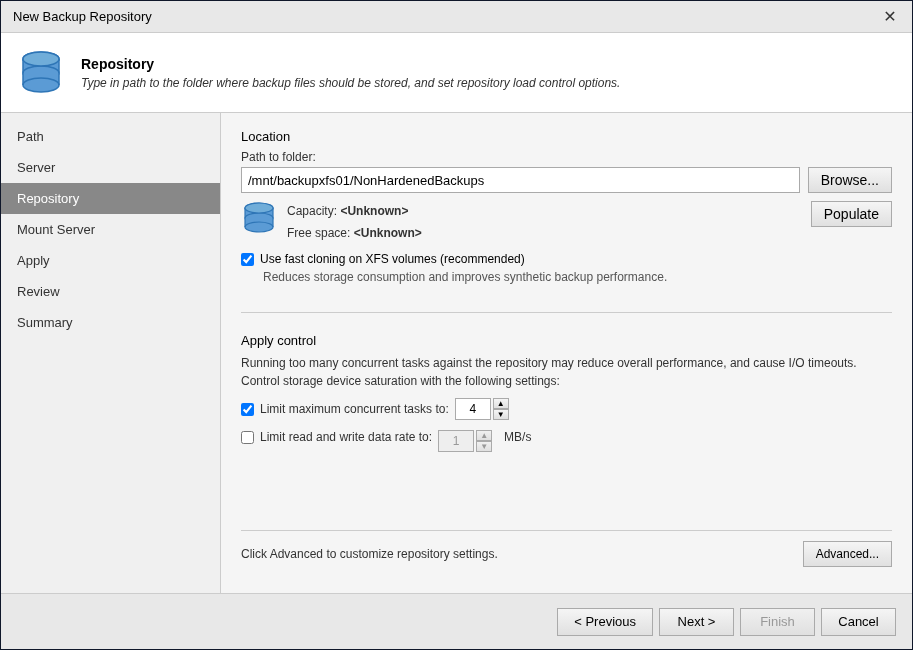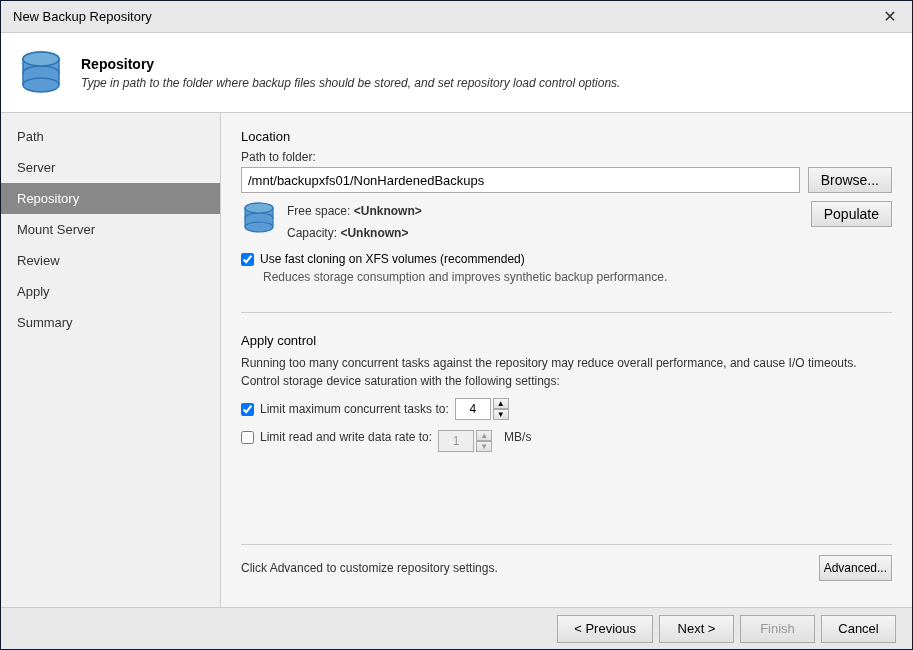--- a/index.html
+++ b/index.html
@@ -224,36 +224,36 @@
       justify-content: space-between;
       padding: 10px 0;
       border-top: 1px solid #ccc;
     }
     .advanced-text {
       font-size: 12px;
       color: #333;
     }
     .advanced-btn {
       height: 26px;
-      padding: 0 4px;
+      padding: 0 12px;
       border: 1px solid #aaa;
       background: linear-gradient(to bottom, #f5f5f5, #e0e0e0);
       cursor: pointer;
       font-size: 12px;
     }
 
     .footer {
       background: #e8e8e8;
       border-top: 1px solid #ccc;
       padding: 10px 16px;
       display: flex;
       justify-content: flex-end;
       align-items: center;
       gap: 6px;
-      height: 42px;
+      height: 56px;
     }
     .footer .btn {
       height: 28px;
       padding: 0 16px;
       font-size: 13px;
       min-width: 75px;
     }
     .btn-disabled {
       color: #999;
       background: linear-gradient(to bottom, #f0f0f0, #e0e0e0);
@@ -300,24 +300,24 @@
       <div class="sidebar-item">
         <span>Server</span>
       </div>
       <div class="sidebar-item active">
         <span>Repository</span>
       </div>
       <div class="sidebar-item">
         <span>Mount Server</span>
       </div>
       <div class="sidebar-item">
+        <span>Apply</span>
+      </div>
+      <div class="sidebar-item">
         <span>Review</span>
-      </div>
-      <div class="sidebar-item">
-        <span>Apply</span>
       </div>
       <div class="sidebar-item">
         <span>Summary</span>
       </div>
     </div>
 
     <div class="content-area">
 
       <div>
         <div class="section-title">Location</div>
@@ -335,22 +335,22 @@
               <rect x="4" y="7" width="28" height="10" fill="#5b9bd5"></rect>
               <ellipse cx="18" cy="17" rx="14" ry="5" fill="#5b9bd5" stroke="#2e75b6" stroke-width="1.2"></ellipse>
               <rect x="4" y="17" width="28" height="9" fill="#5b9bd5"></rect>
               <ellipse cx="18" cy="26" rx="14" ry="5" fill="#5b9bd5" stroke="#2e75b6" stroke-width="1.2"></ellipse>
               <path d="M4 7 L4 26" stroke="#2e75b6" stroke-width="1.2"></path>
               <path d="M32 7 L32 26" stroke="#2e75b6" stroke-width="1.2"></path>
               <ellipse cx="18" cy="7" rx="14" ry="5" fill="#70add9" stroke="#2e75b6" stroke-width="1.2"></ellipse>
             </svg>
           </div>
           <div class="capacity-info">
+            <div><span>Capacity:</span> <strong>&lt;Unknown&gt;</strong></div>
             <div><span>Free space:</span> <strong>&lt;Unknown&gt;</strong></div>
-            <div><span>Capacity:</span> <strong>&lt;Unknown&gt;</strong></div>
           </div>
           <div style="margin-left:auto;">
             <button class="btn">Populate</button>
           </div>
         </div>
 
         <div class="checkbox-row">
           <input type="checkbox" checked="" style="">
           <span class="checkbox-label">Use fast cloning on XFS volumes (recommended)</span>
         </div>

